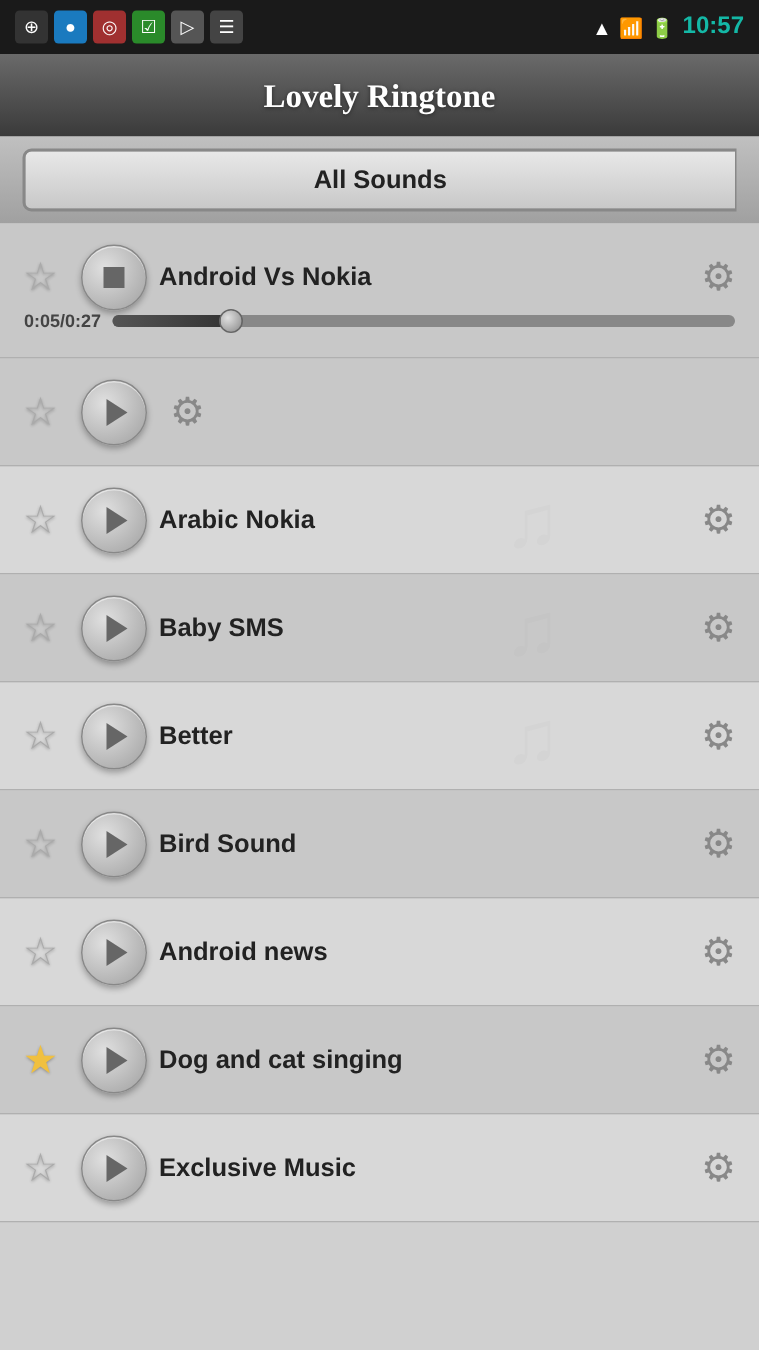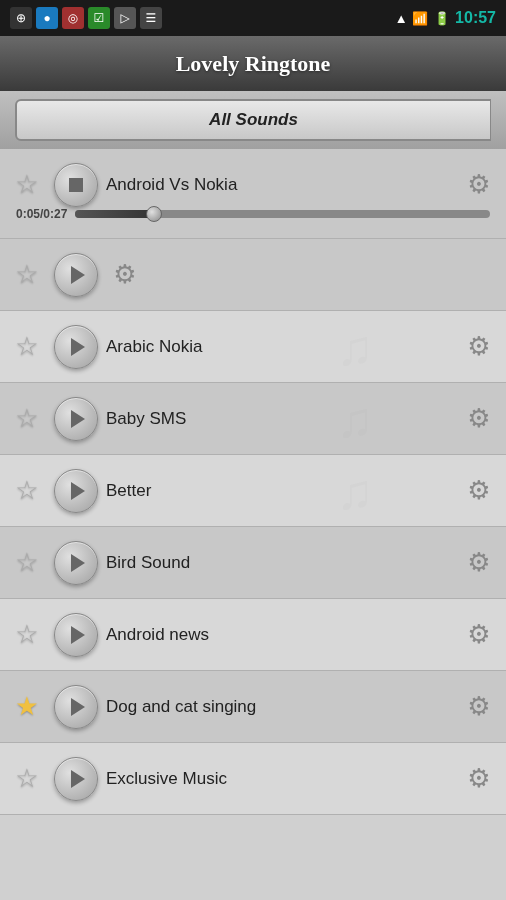--- a/index.html
+++ b/index.html
@@ -77,21 +77,20 @@
     
     .tab-bar {
       width: 100%;
       height: 58px;
       background: linear-gradient(180deg, #c0c0c0 0%, #a0a0a0 100%);
       display: flex;
       align-items: flex-start;
       justify-content: center;
       gap: 0;
       padding: 8px 15px;
-      font-style: italic;
     }
     .tab-btn {
       flex: 1;
       height: 42px;
       display: flex;
       align-items: center;
       justify-content: center;
       font-size: 17px;
       font-weight: bold;
       cursor: pointer;
@@ -195,21 +194,21 @@
     }
     .stop-square {
       width: 14px;
       height: 14px;
       background: #666;
     }
 
     .sound-name {
       flex: 1;
       font-size: 17px;
-      font-weight: normal;
+      font-weight: bold;
       color: #222;
     }
 
     .gear-btn {
       width: 38px;
       height: 38px;
       display: flex;
       align-items: center;
       justify-content: center;
       cursor: pointer;

